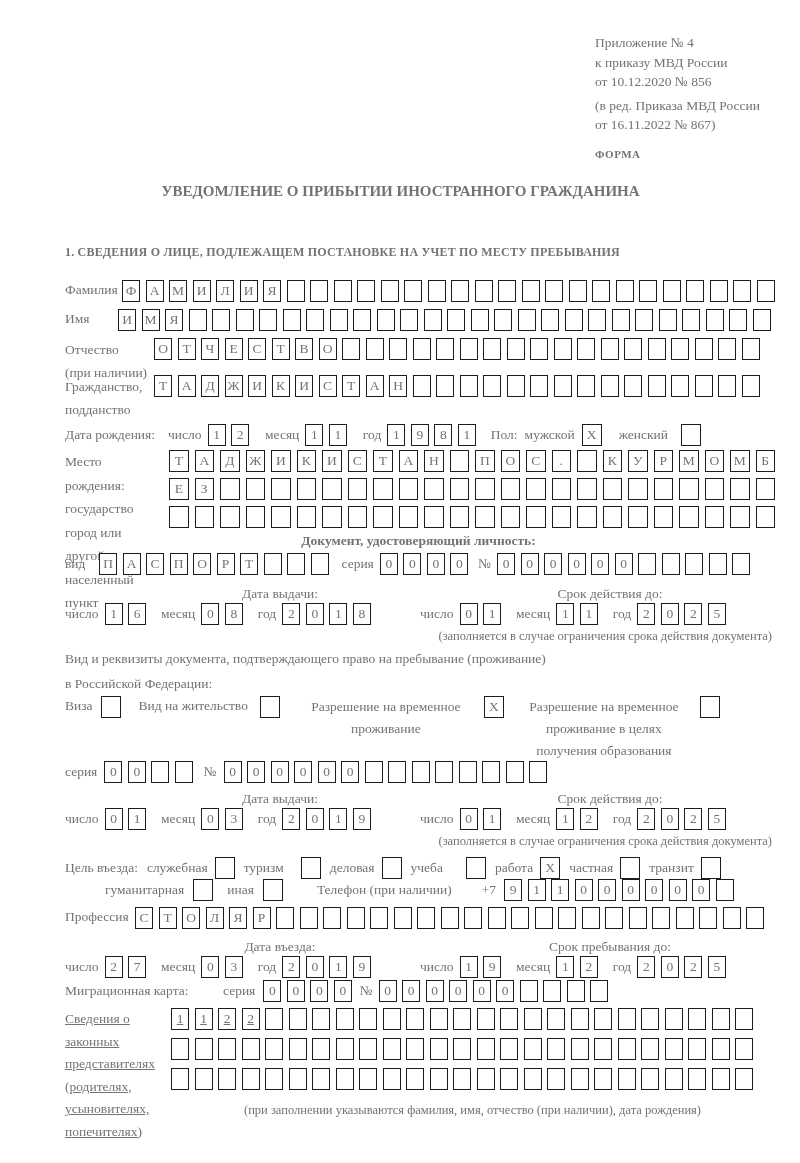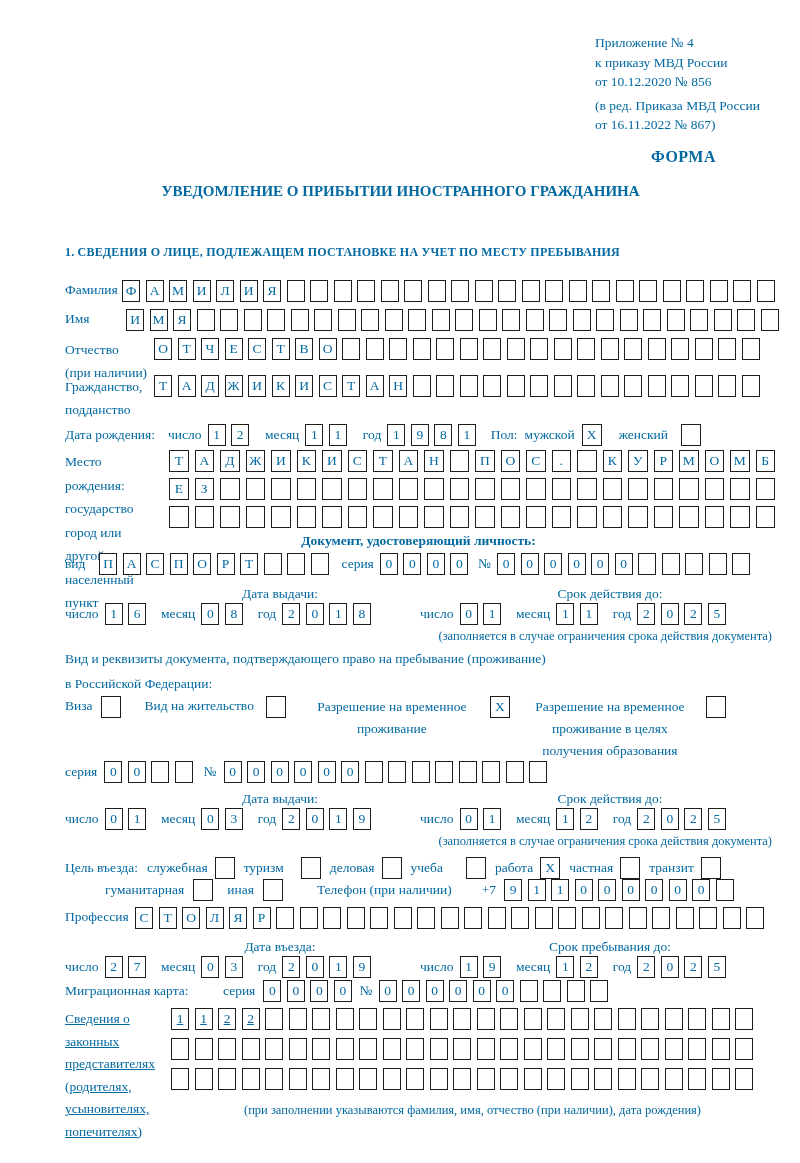--- a/index.html
+++ b/index.html
@@ -1,21 +1,21 @@
 <!DOCTYPE html>
 <html><head>
 <meta charset="utf-8">
 <style>
   * { box-sizing: border-box; }
   html, body { margin: 0; padding: 0; background: #ffffff; }
   .page {
     position: relative;
     width: 800px; height: 1163px;
     background: #ffffff;
-    color: #0369a1;
+    color: #737373;
     font-family: "Liberation Serif", "DejaVu Serif", serif;
     overflow: hidden;
   }
   .abs { position: absolute; }
   .b { font-weight: bold; }
   .lbl { font-size: 13.5px; line-height: 1.45; }
   .small { font-size: 12.5px; }
   .pre { white-space: pre-line; }
   .row { display: flex; align-items: flex-start; }
   .vcenter { align-items: center; }
@@ -47,21 +47,21 @@
 <div class="page">
 
   <div class="abs" style="top:33px; left:595px; width:185px;">
     <div class="lbl pre">Приложение № 4
 к приказу МВД России
 от 10.12.2020 № 856</div>
     <div class="lbl pre" style="margin-top:4px;">(в ред. Приказа МВД России
 от 16.11.2022 № 867)</div>
   </div>
 
-  <div class="abs b" style="top:148px; left:595px; width:177px; text-align:center; font-size:16px; letter-spacing:0.5px;">ФОРМА</div>
+  <div class="abs b" style="top:148px; left:595px; width:177px; text-align:left; font-size:11px; letter-spacing:0.5px;">ФОРМА</div>
 
   <div class="abs b" style="top:180px; left:47px; width:707px; text-align:center; font-size:15px; line-height:23px;">
     <div>УВЕДОМЛЕНИЕ О ПРИБЫТИИ ИНОСТРАННОГО ГРАЖДАНИНА</div>
   </div>
 
   <div class="abs b" style="top:245px; left:65px; width:710px; font-size:12px; letter-spacing:0.2px;">1. СВЕДЕНИЯ О ЛИЦЕ, ПОДЛЕЖАЩЕМ ПОСТАНОВКЕ НА УЧЕТ ПО МЕСТУ ПРЕБЫВАНИЯ</div>
 
   <div class="abs row" style="top:280px; left:65px; gap:4px;">
     <span class="lbl" style="width:53px; flex:none;">Фамилия</span>
     <span class="boxrow">
@@ -89,21 +89,21 @@
         <span class="cell"></span>
         <span class="cell"></span>
         <span class="cell"></span>
         <span class="cell"></span>
         <span class="cell"></span>
         <span class="cell"></span>
         <span class="cell"></span>
       </span>
   </div>
 
-  <div class="abs row" style="top:309px; left:65px; gap:8px;">
+  <div class="abs row" style="top:309px; left:65px; gap:0;">
     <span class="lbl" style="width:53px; flex:none;">Имя</span>
     <span class="boxrow">
         <span class="cell">И</span>
         <span class="cell">М</span>
         <span class="cell">Я</span>
         <span class="cell"></span>
         <span class="cell"></span>
         <span class="cell"></span>
         <span class="cell"></span>
         <span class="cell"></span>
@@ -415,21 +415,21 @@
   </div>
 
   <div class="abs lbl pre" style="top:646px; left:65px; width:707px; line-height:25px;">Вид и реквизиты документа, подтверждающего право на пребывание (проживание)
 в Российской Федерации:</div>
 
   <div class="abs row" style="top:696px; left:65px;">
     <span class="row" style="gap:8px;">
       <span class="lbl">Виза</span>
       <span class="cb"></span>
     </span>
-    <span class="row" style="gap:12px; margin-left:24px;">
+    <span class="row" style="gap:12px; margin-left:18px;">
       <span class="lbl">Вид на жительство</span>
       <span class="cb"></span>
     </span>
     <span class="row" style="gap:12px; margin-left:20px;">
       <span class="lbl pre" style="width:172px; text-align:center; line-height:22px;">Разрешение на временное
 проживание</span>
       <span class="cb">X</span>
     </span>
     <span class="row" style="gap:12px; margin-left:16px;">
       <span class="lbl pre" style="width:168px; text-align:center; line-height:22px;">Разрешение на временное

